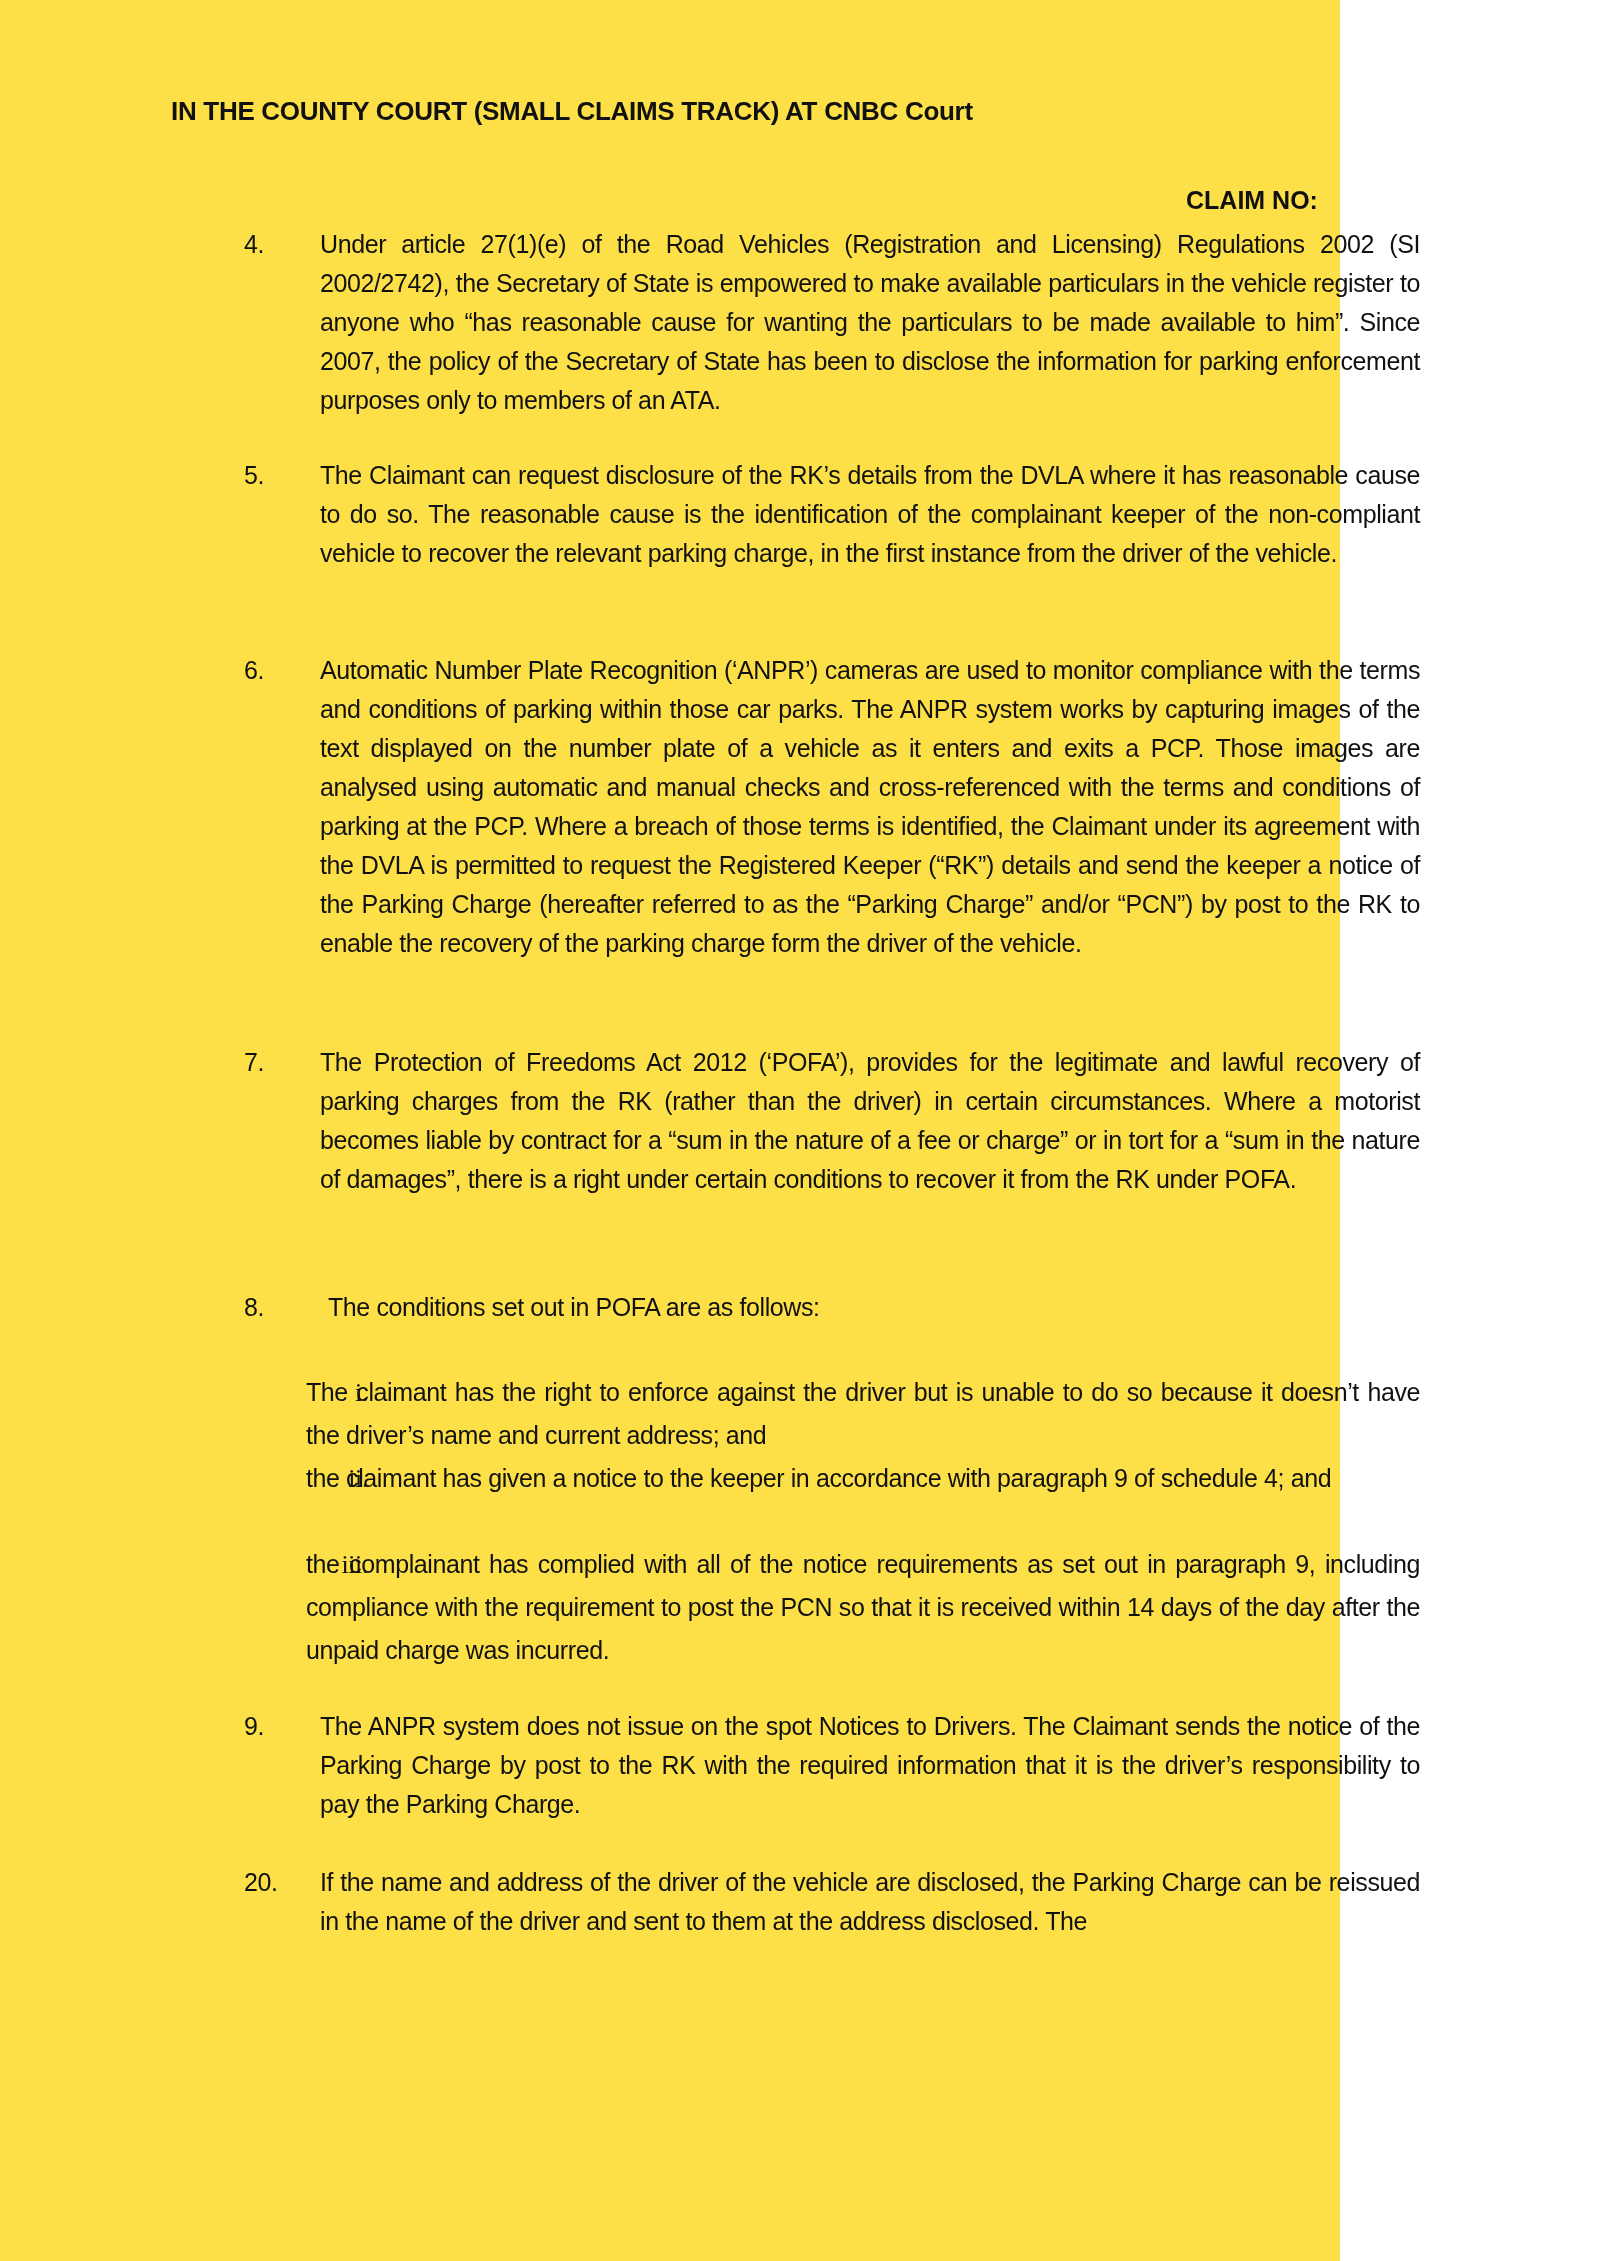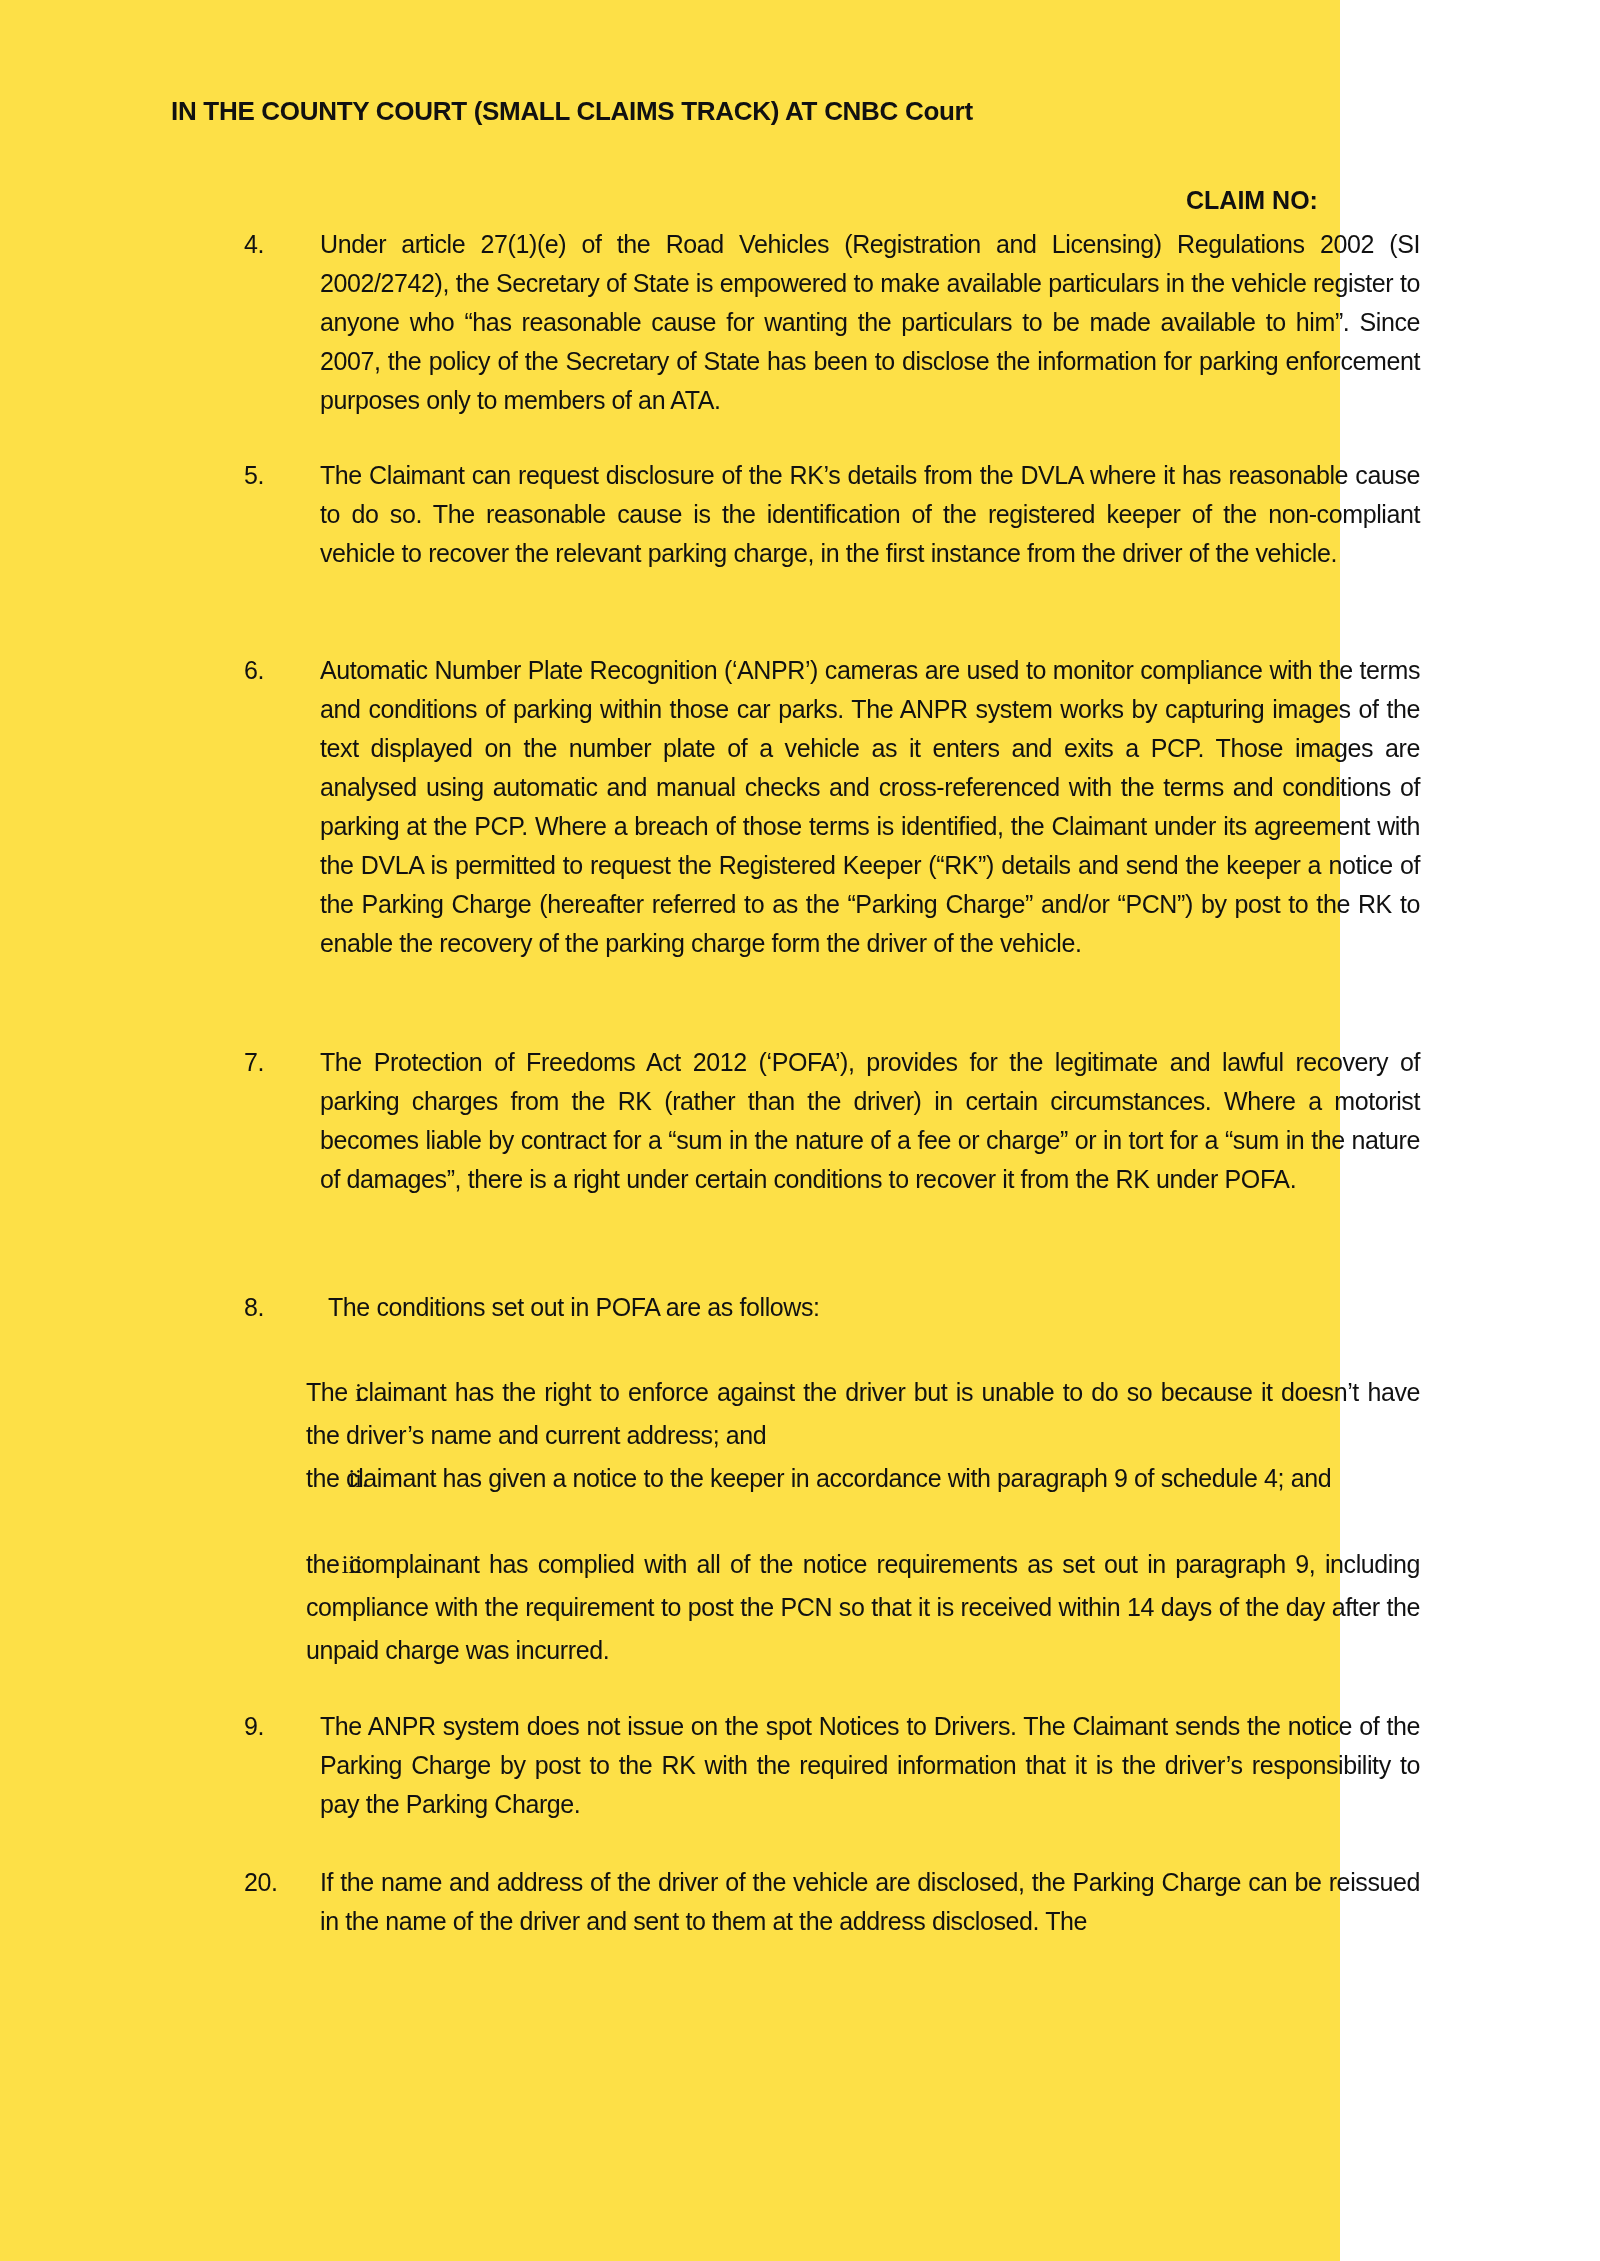--- a/index.html
+++ b/index.html
@@ -27,21 +27,21 @@
   <div class="heading">IN THE COUNTY COURT (SMALL CLAIMS TRACK) AT CNBC Court</div>
   <div class="claim-no">CLAIM NO:</div>
 
   <div class="para" style="top:225px;">
     <span class="num">4.</span>
     <div class="body">Under article 27(1)(e) of the Road Vehicles (Registration and Licensing) Regulations 2002 (SI 2002/2742), the Secretary of State is empowered to make available particulars in the vehicle register to anyone who “has reasonable cause for wanting the particulars to be made available to him”. Since 2007, the policy of the Secretary of State has been to disclose the information for parking enforcement purposes only to members of an ATA.</div>
   </div>
 
   <div class="para" style="top:456px;">
     <span class="num">5.</span>
-    <div class="body">The Claimant can request disclosure of the RK’s details from the DVLA where it has reasonable cause to do so. The reasonable cause is the identification of the registered keeper of the non-compliant vehicle to recover the relevant parking charge, in the first instance from the driver of the vehicle.</div>
+    <div class="body">The Claimant can request disclosure of the RK’s details from the DVLA where it has reasonable cause to do so. The reasonable cause is the identification of the complainant keeper of the non-compliant vehicle to recover the relevant parking charge, in the first instance from the driver of the vehicle.</div>
   </div>
 
   <div class="para" style="top:651px;">
     <span class="num">6.</span>
     <div class="body">Automatic Number Plate Recognition (‘ANPR’) cameras are used to monitor compliance with the terms and conditions of parking within those car parks. The ANPR system works by capturing images of the text displayed on the number plate of a vehicle as it enters and exits a PCP. Those images are analysed using automatic and manual checks and cross-referenced with the terms and conditions of parking at the PCP. Where a breach of those terms is identified, the Claimant under its agreement with the DVLA is permitted to request the Registered Keeper (“RK”) details and send the keeper a notice of the Parking Charge (hereafter referred to as the “Parking Charge” and/or “PCN”) by post to the RK to enable the recovery of the parking charge form the driver of the vehicle.</div>
   </div>
 
   <div class="para" style="top:1043px;">
     <span class="num">7.</span>
     <div class="body">The Protection of Freedoms Act 2012 (‘POFA’), provides for the legitimate and lawful recovery of parking charges from the RK (rather than the driver) in certain circumstances. Where a motorist becomes liable by contract for a “sum in the nature of a fee or charge” or in tort for a “sum in the nature of damages”, there is a right under certain conditions to recover it from the RK under POFA.</div>

